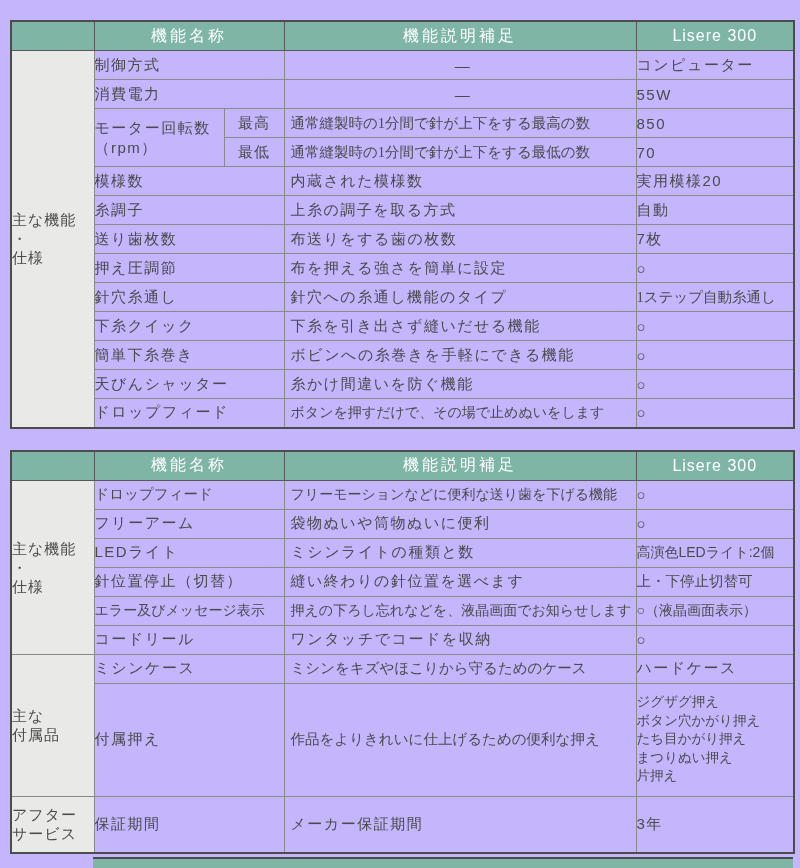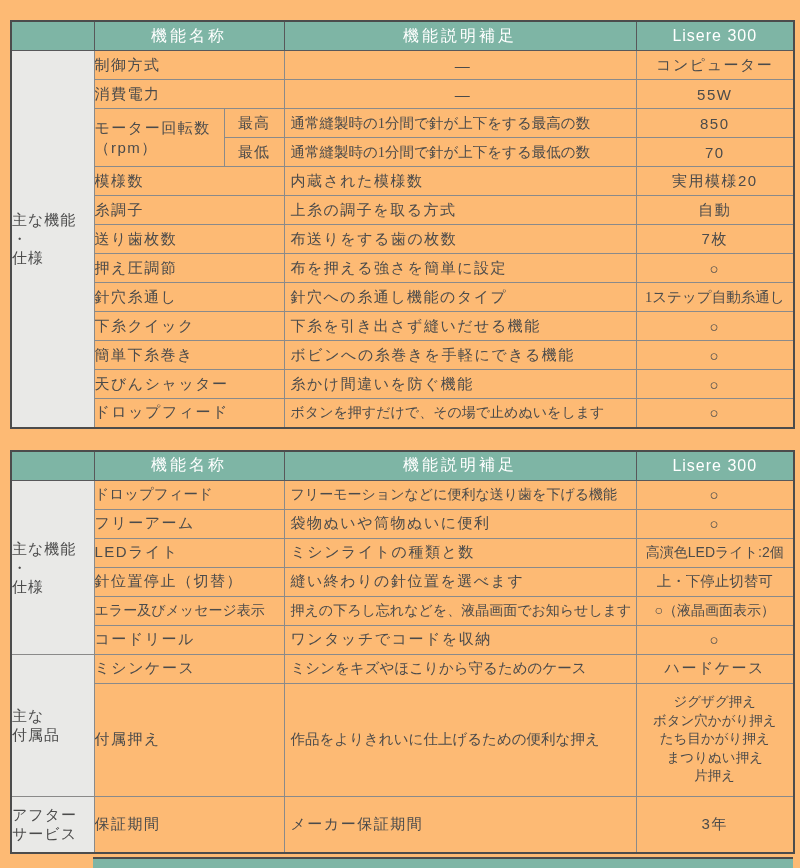--- a/index.html
+++ b/index.html
@@ -1,17 +1,17 @@
 <!DOCTYPE html>
 <html><head>
 <meta charset="utf-8">
 <style>
   html,body { margin:0; padding:0; background:#ffffff; }
   body { font-family:"Liberation Sans", sans-serif; color:#4b4b4b; }
-  .page { position:relative; width:800px; height:868px; background:#fdba74; overflow:hidden; }
+  .page { position:relative; width:800px; height:868px; background:#c4b5fd; overflow:hidden; }
 
   table.spec { border-collapse:collapse; table-layout:fixed; width:783px;
                margin-left:10px; border:2px solid #4c4c4c; }
   .t1 { margin-top:20px; }
   .t2 { margin-top:21px; }
 
   td, th { border:1px solid #8a8a8a; vertical-align:middle; overflow:hidden;
            font-size:15px; letter-spacing:1.5px; padding:0; }
   th { background:#7eb5a5; color:#ffffff; font-weight:normal;
        border-color:#58585a; font-size:16px; letter-spacing:3px; height:28px; }
@@ -19,21 +19,21 @@
 
   tr.r { height:29px; }
   tr.tall { height:113px; }
   tr.semitall { height:57px; }
 
   td.group { background:#e9e9e7; text-align:left; letter-spacing:1px;
              line-height:19px; }
   td.name { text-align:left; padding-left:0; }
   td.sub  { text-align:center; letter-spacing:1px; }
   td.desc { text-align:left; padding-left:6px; }
-  td.val  { text-align:center; }
+  td.val  { text-align:left; }
   td.center { text-align:center; }
   .tight { letter-spacing:0; font-size:14px; }
   .snug  { letter-spacing:0; font-size:14.5px;font-family:Liberation Serif, serif; }
   .twoline { line-height:20px; }
   .vlines { line-height:18.5px; letter-spacing:0; font-size:13.5px; }
 
   .cropped-strip { position:absolute; left:93px; top:857px; width:700px; height:11px;
                    background:#7eb5a5; border-top:2px solid #4c4c4c; }
 </style>
 </head>

